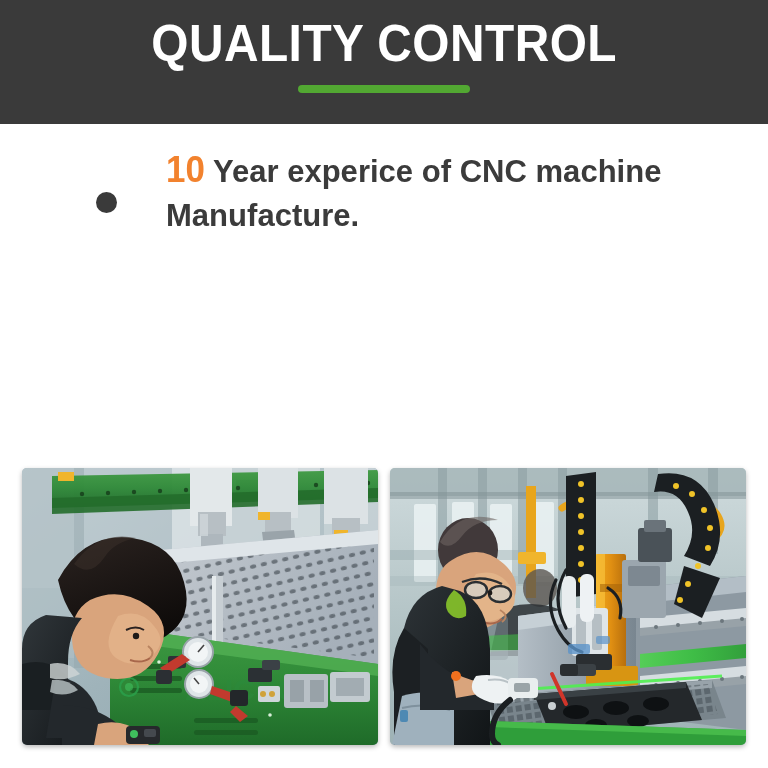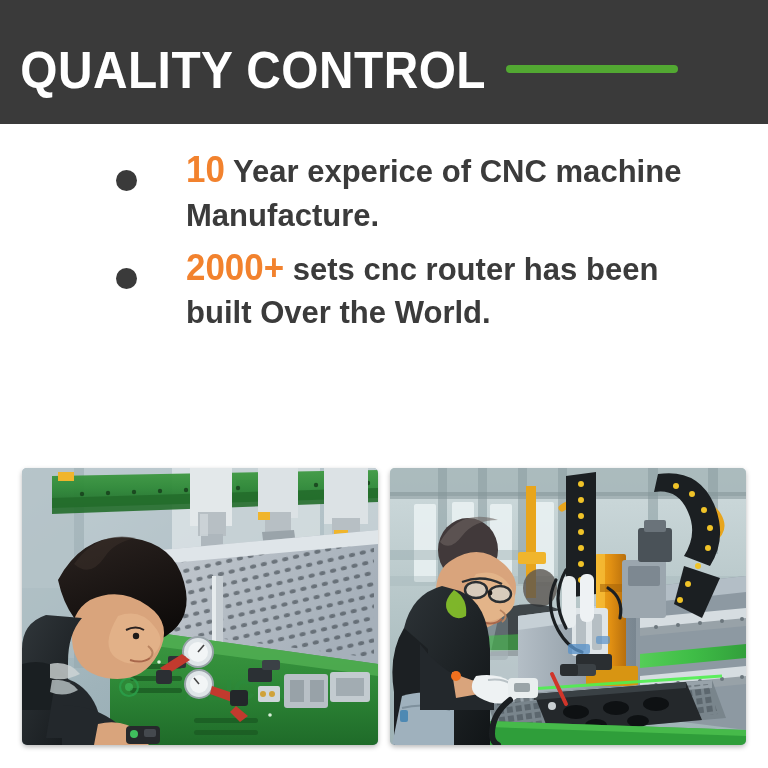--- a/index.html
+++ b/index.html
@@ -8,21 +8,21 @@
     background:#ffffff;
     font-family:"Liberation Sans", sans-serif;
     overflow:hidden;
   }
   .page { position:relative; width:768px; height:768px; background:#fff; }
 
   
   .header {
     position:absolute; left:0; top:0; width:768px; height:124px;
     background:#3a3a3a;
-    display:flex; flex-direction:row;
+    display:flex; flex-direction:column;
     align-items:center; justify-content:flex-start;
   }
   .header-title {
     margin-top:16px;
     color:#ffffff;
     font-family:"Liberation Sans Narrow","Liberation Sans",sans-serif;
     font-size:52px;
     font-weight:bold;
     letter-spacing:0.5px;
     line-height:1.05;
@@ -38,23 +38,22 @@
   }
 
   
   .bullets {
     position:absolute; left:0; top:124px; width:768px; height:335px;
     padding:22px 24px 0 0;
   }
   .bullet-row {
     position:relative;
     display:flex;
-    align-items:flex-start;
+    align-items:center;
     margin-bottom:8px;
-    padding-left:20px;
   }
   .bullet-dot {
     flex:0 0 auto;
     width:21px; height:21px;
     border-radius:50%;
     background:#3a3a3a;
     margin-left:96px;
     margin-top:24px;
   }
   .bullet-text {
@@ -96,24 +95,20 @@
     <div class="header-rule"></div>
   </div>
 
   <div class="bullets">
 
     <div class="bullet-row">
       <span class="bullet-dot"></span>
       <div class="bullet-text"><span class="num">10</span><span> Year experice of CNC machine Manufacture.</span></div>
     </div>
 
-    <div class="bullet-row">
-      <span class="bullet-dot"></span>
-      <div class="bullet-text"><span class="num">2000+</span><span> sets cnc router has been built Over the World.</span></div>
-    </div>
 
 
   </div>
 
   <div class="photos">
 
     <div class="photo" title="Technician leaning over a green CNC router machine inspecting the perforated vacuum table with dial gauges">
       <svg viewBox="0 0 356 277" preserveAspectRatio="xMidYMid slice">
         <defs>
           <linearGradient id="lbg" x1="0" y1="0" x2="1" y2="1">

